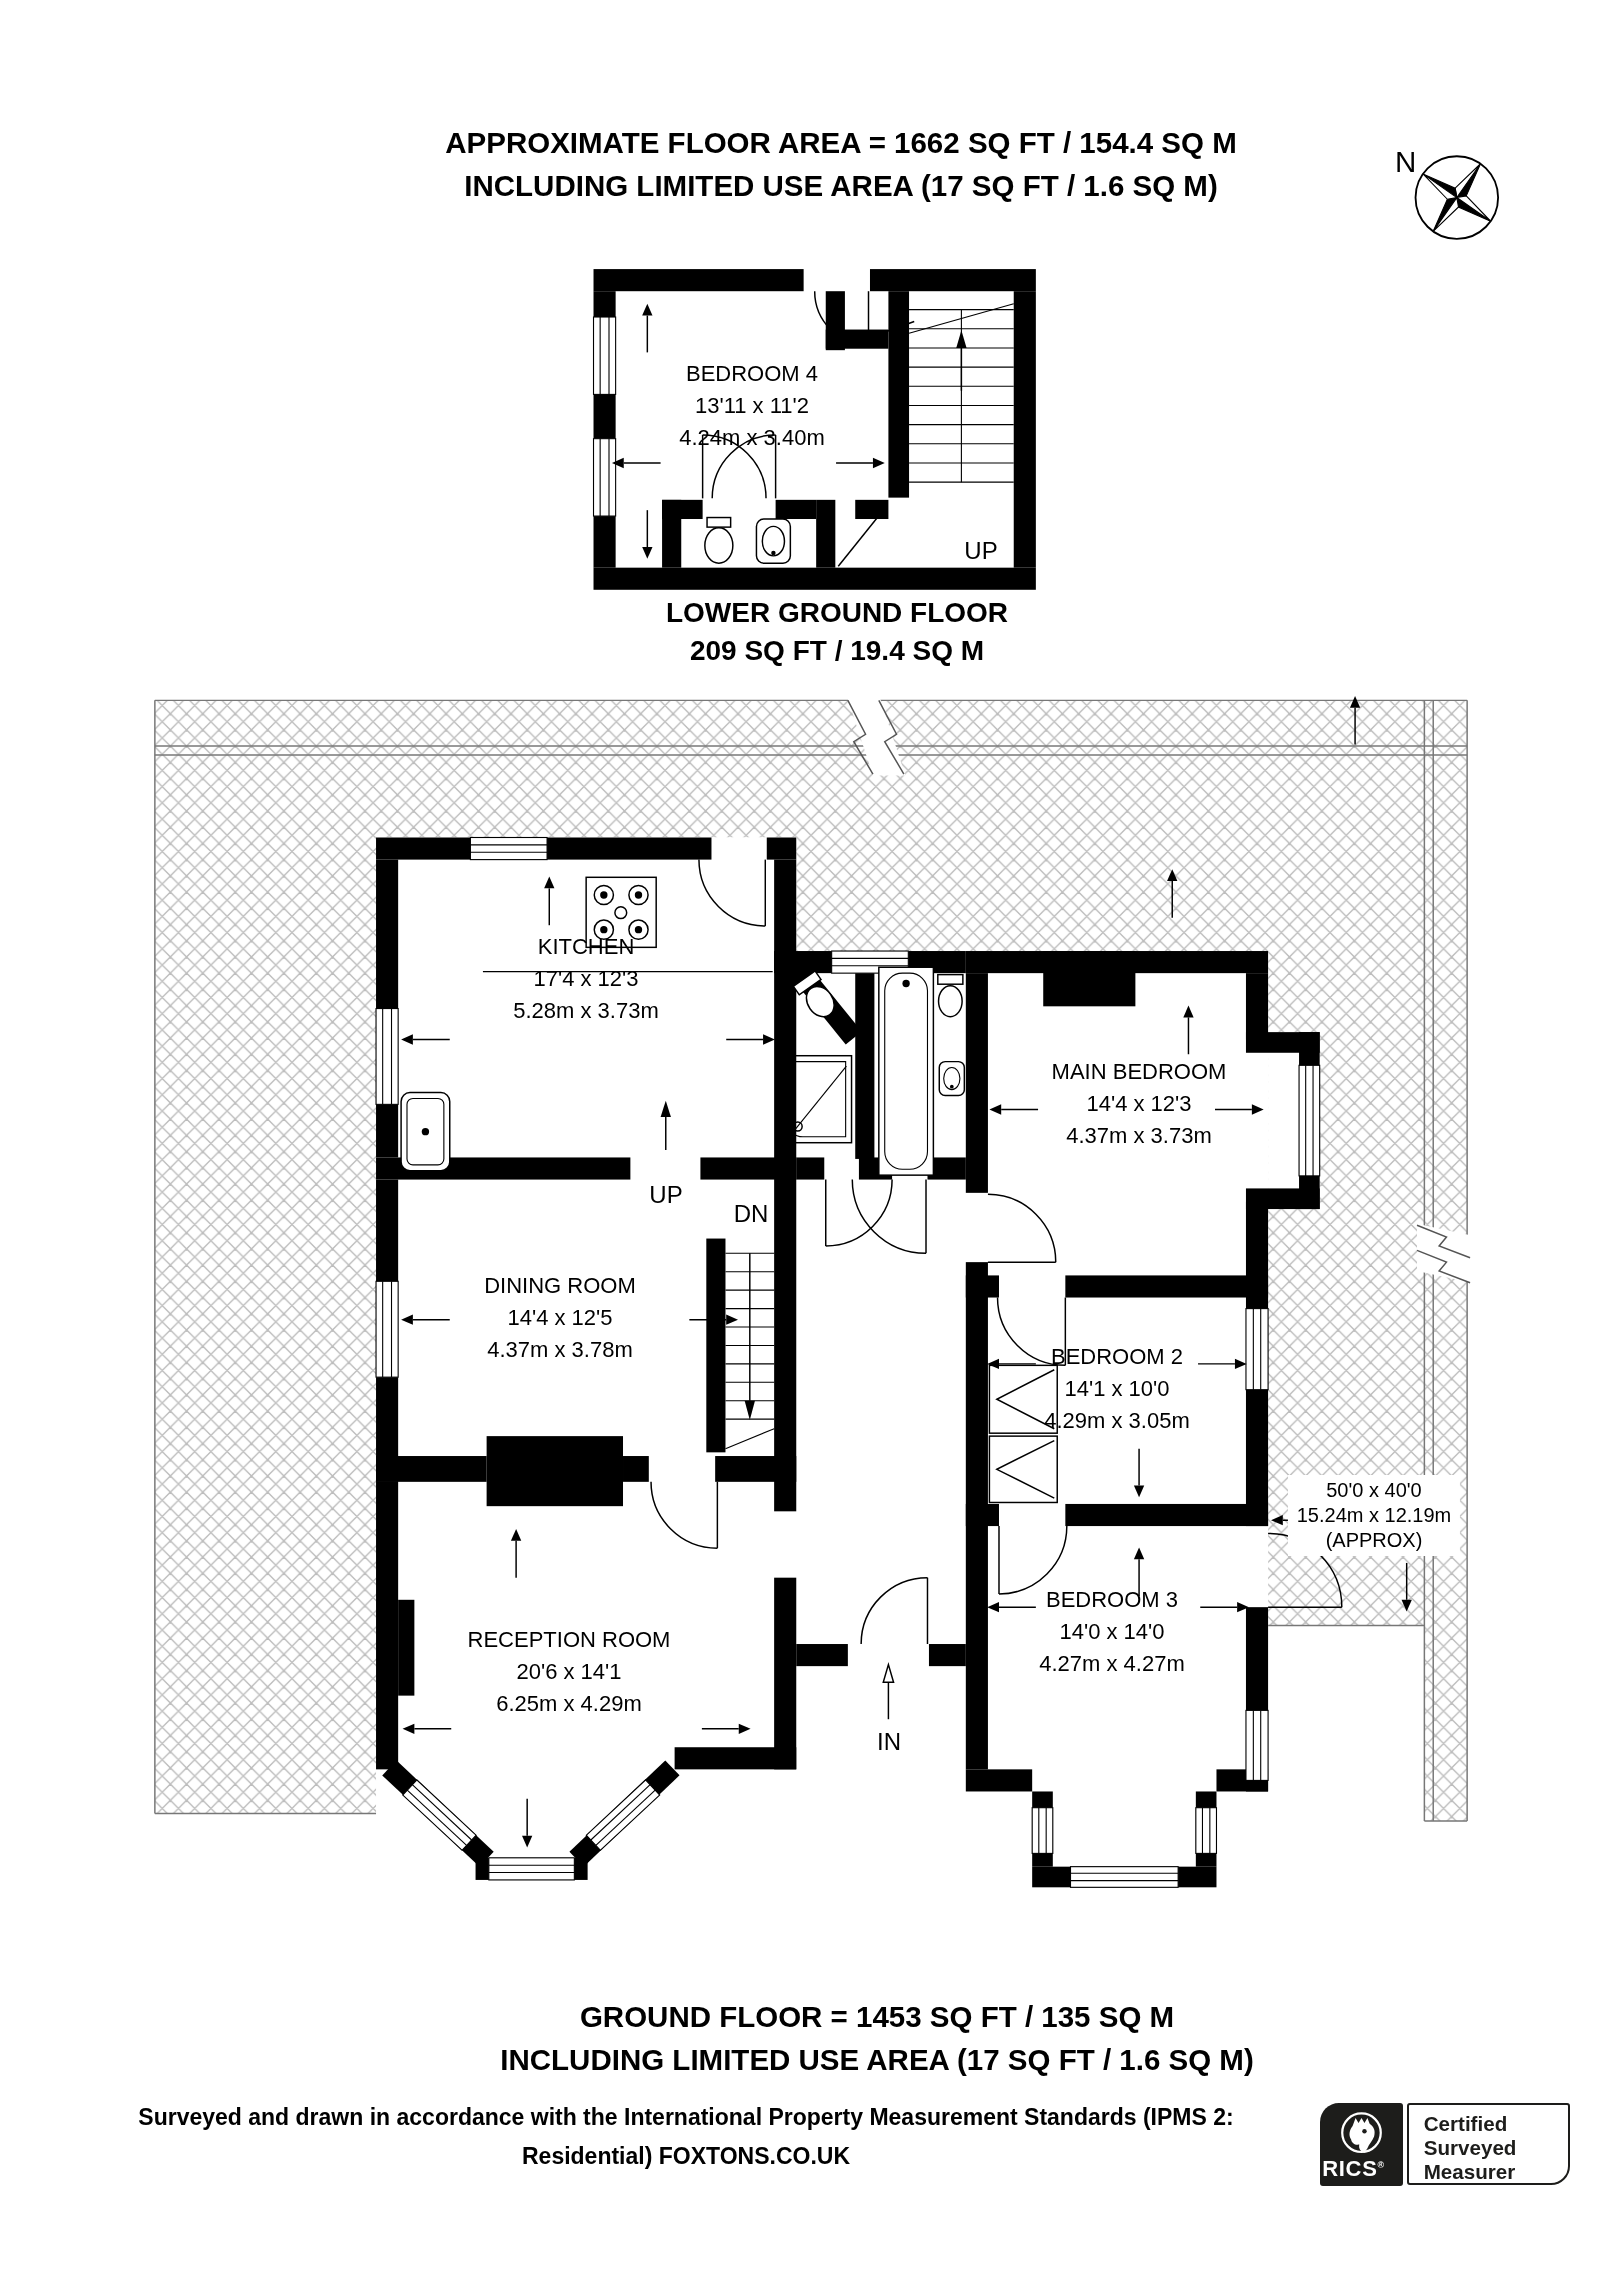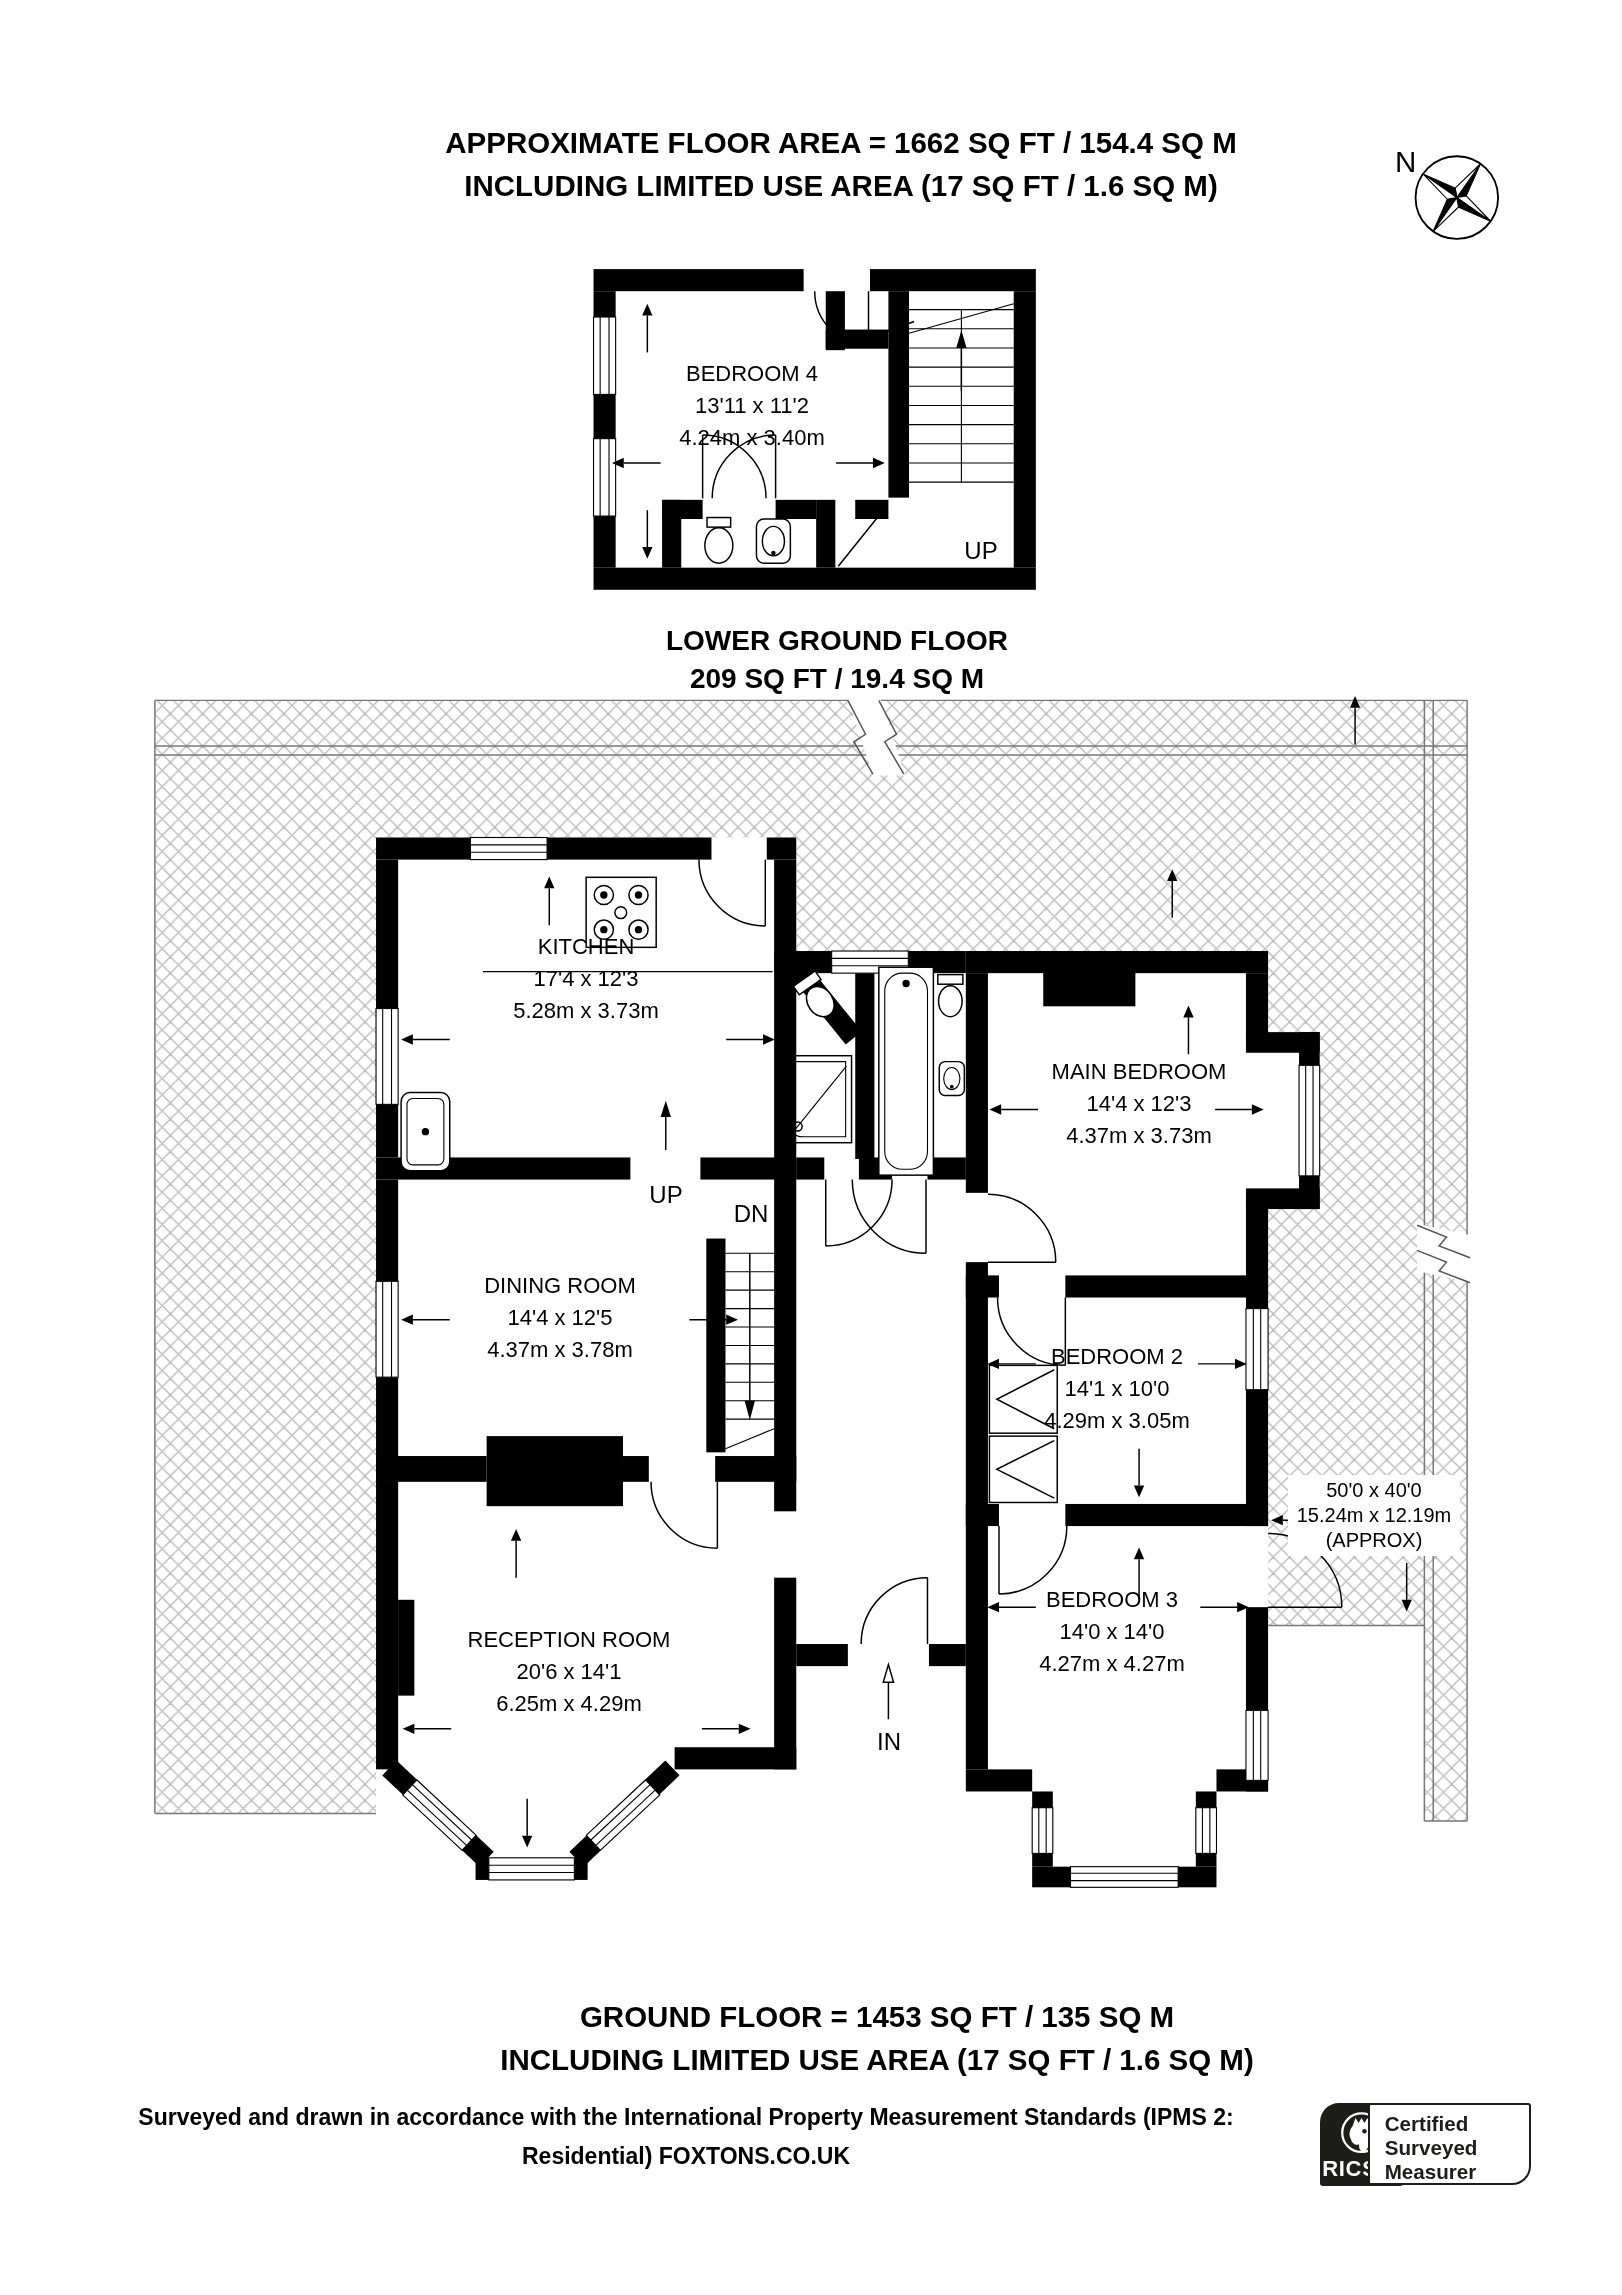--- a/index.html
+++ b/index.html
@@ -15,21 +15,21 @@
   .room-label{font-size:22px;line-height:32px;}
   .small-label{font-size:24px;}
   .garden-note{font-size:22px;line-height:32px;background:#fff;padding:4.4px 13.3px;}
   .garden-dims{font-size:20px;line-height:25px;background:#fff;padding:2.9px 8.8px;}
   .disclaimer{font-weight:bold;font-size:23px;line-height:39px;}
   .rics-black{
     position:absolute;left:1320px;top:2103px;width:83px;height:83px;
     background:#1d1d1b;border-radius:19px 2.9px 2.9px 2.9px;
   }
   .rics-white{
-    position:absolute;left:1368px;top:2103px;width:159px;height:78px;
+    position:absolute;left:1407px;top:2103px;width:159px;height:78px;
     background:#fff;border:2.2px solid #1d1d1b;border-radius:2.9px 2.9px 19px 2.9px;
   }
   .rics-brand{
     position:absolute;left:0;right:16px;bottom:4.4px;text-align:center;
     color:#fff;font-weight:bold;font-size:22px;letter-spacing:0.7px;
   }
   .rics-reg{font-size:8.8px;vertical-align:super;}
   .rics-lines{padding:7.4px 0 0 14.7px;font-weight:bold;font-size:20.6px;line-height:24px;color:#1d1d1b;}
   .north{font-size:29.5px;}
 </style>
@@ -415,21 +415,21 @@
 
 <div class="abs north" style="left:1395px;top:145px;">N</div>
 
 <div class="abs ctr room-label" style="left:752px;top:358px;">
   <div>BEDROOM 4</div>
   <div>13'11 x 11'2</div>
   <div>4.24m x 3.40m</div>
 </div>
 <div class="abs ctr small-label" style="left:981px;top:537px;">UP</div>
 
-<div class="abs ctr subhdr" style="left:837px;top:622px;">
+<div class="abs ctr subhdr" style="left:837px;top:594px;">
   <div>LOWER GROUND FLOOR</div>
   <div>209 SQ FT / 19.4 SQ M</div>
 </div>
 
 
 <div class="abs ctr garden-dims" style="left:1374px;top:1475px;">
   <div>50'0 x 40'0</div>
   <div>15.24m x 12.19m</div>
   <div>(APPROX)</div>
 </div>

